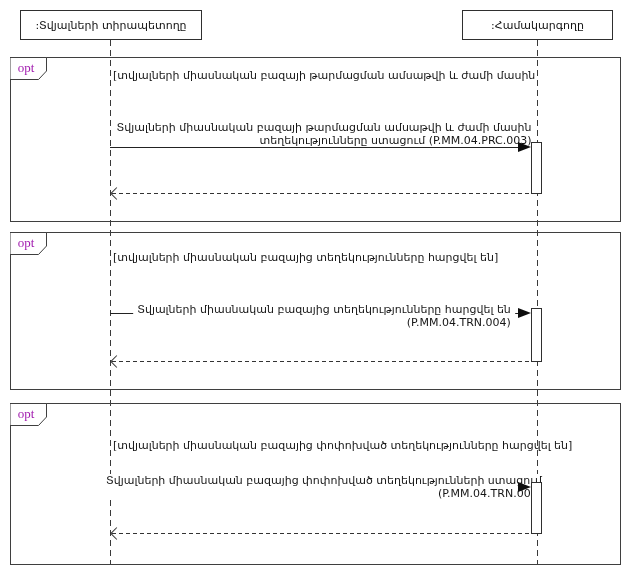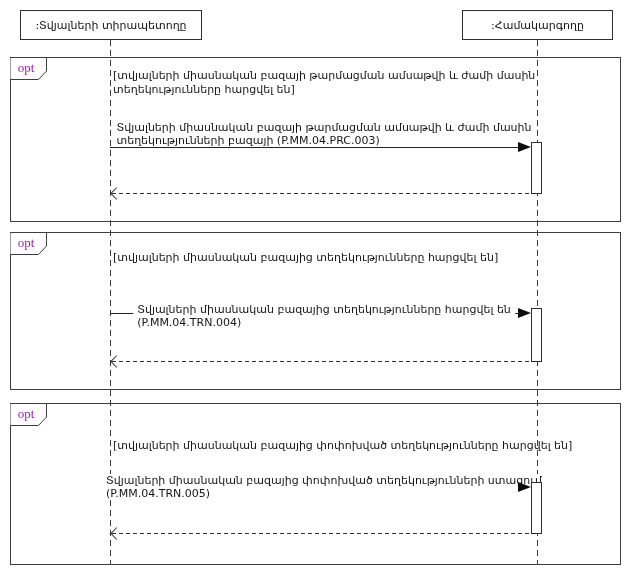--- a/index.html
+++ b/index.html
@@ -16,21 +16,21 @@
   .fragment { position:absolute; left:10px; width:611px; box-sizing:border-box;
               border:1px solid #3f3f3f; z-index:2; background:transparent; }
 
   .opt-tab-svg { position:absolute; left:10px; z-index:3; }
   .opt-label { position:absolute; left:12px; width:28px; text-align:center; z-index:4;
                font-family:"Liberation Serif", serif; font-size:13px; line-height:20px; color:#a21caf; }
 
   .guard { position:absolute; left:113px; font-size:11px; line-height:13.5px;
            white-space:nowrap; z-index:4; color:#161616; }
 
-  .msg-label { position:absolute; left:324px; transform:translateX(-50%); text-align:left;
+  .msg-label { position:absolute; left:324px; transform:translateX(-50%); text-align:right;
                font-size:11px; line-height:13px; white-space:nowrap; background:#fff;
                padding:0 4px; z-index:4; color:#161616; }
 
   .msg-line { position:absolute; left:110px; width:409px; height:1px; background:#222; z-index:3; }
 
   .arrowhead { position:absolute; left:518px; width:0; height:0; z-index:6;
                border-top:5px solid transparent; border-bottom:5px solid transparent;
                border-left:13px solid #0d0d0d; }
 
   .activation { position:absolute; left:531px; width:11px; box-sizing:border-box;
@@ -57,26 +57,25 @@
   <div class="lifeline" style="left:110px;"></div>
   <div class="lifeline" style="left:537px;"></div>
 
   <div class="fragment" style="top:57px; height:165px;"></div>
   <svg class="opt-tab-svg" style="top:57px;" width="38" height="23">
     <polygon points="0,0.5 36.5,0.5 36.5,14 28.5,22.5 0,22.5" fill="#ffffff" stroke="#3f3f3f" stroke-width="1"></polygon>
   </svg>
   <span class="opt-label" style="top:58px;">opt</span>
   <div class="guard" style="top:69px;">
     <div>[տվյալների միասնական բազայի թարմացման ամսաթվի և ժամի մասին</div>
-    <div>տեղեկությունները հարցվել են]</div>
   </div>
   <div class="msg-line" style="top:147px;"></div>
   <div class="msg-label" style="top:121px;">
     <div>Տվյալների միասնական բազայի թարմացման ամսաթվի և ժամի մասին</div>
-    <div>տեղեկությունների բազայի (P.MM.04.PRC.003)</div>
+    <div>տեղեկությունները ստացում (P.MM.04.PRC.003)</div>
   </div>
   <div class="arrowhead" style="top:142px;"></div>
   <div class="activation" style="top:142px; height:52px;"></div>
   <div class="return-line" style="top:193px;"></div>
   <div class="return-arrow" style="top:189px;"></div>
 
   <div class="fragment" style="top:232px; height:158px;"></div>
   <svg class="opt-tab-svg" style="top:232px;" width="38" height="23">
     <polygon points="0,0.5 36.5,0.5 36.5,14 28.5,22.5 0,22.5" fill="#ffffff" stroke="#3f3f3f" stroke-width="1"></polygon>
   </svg>

